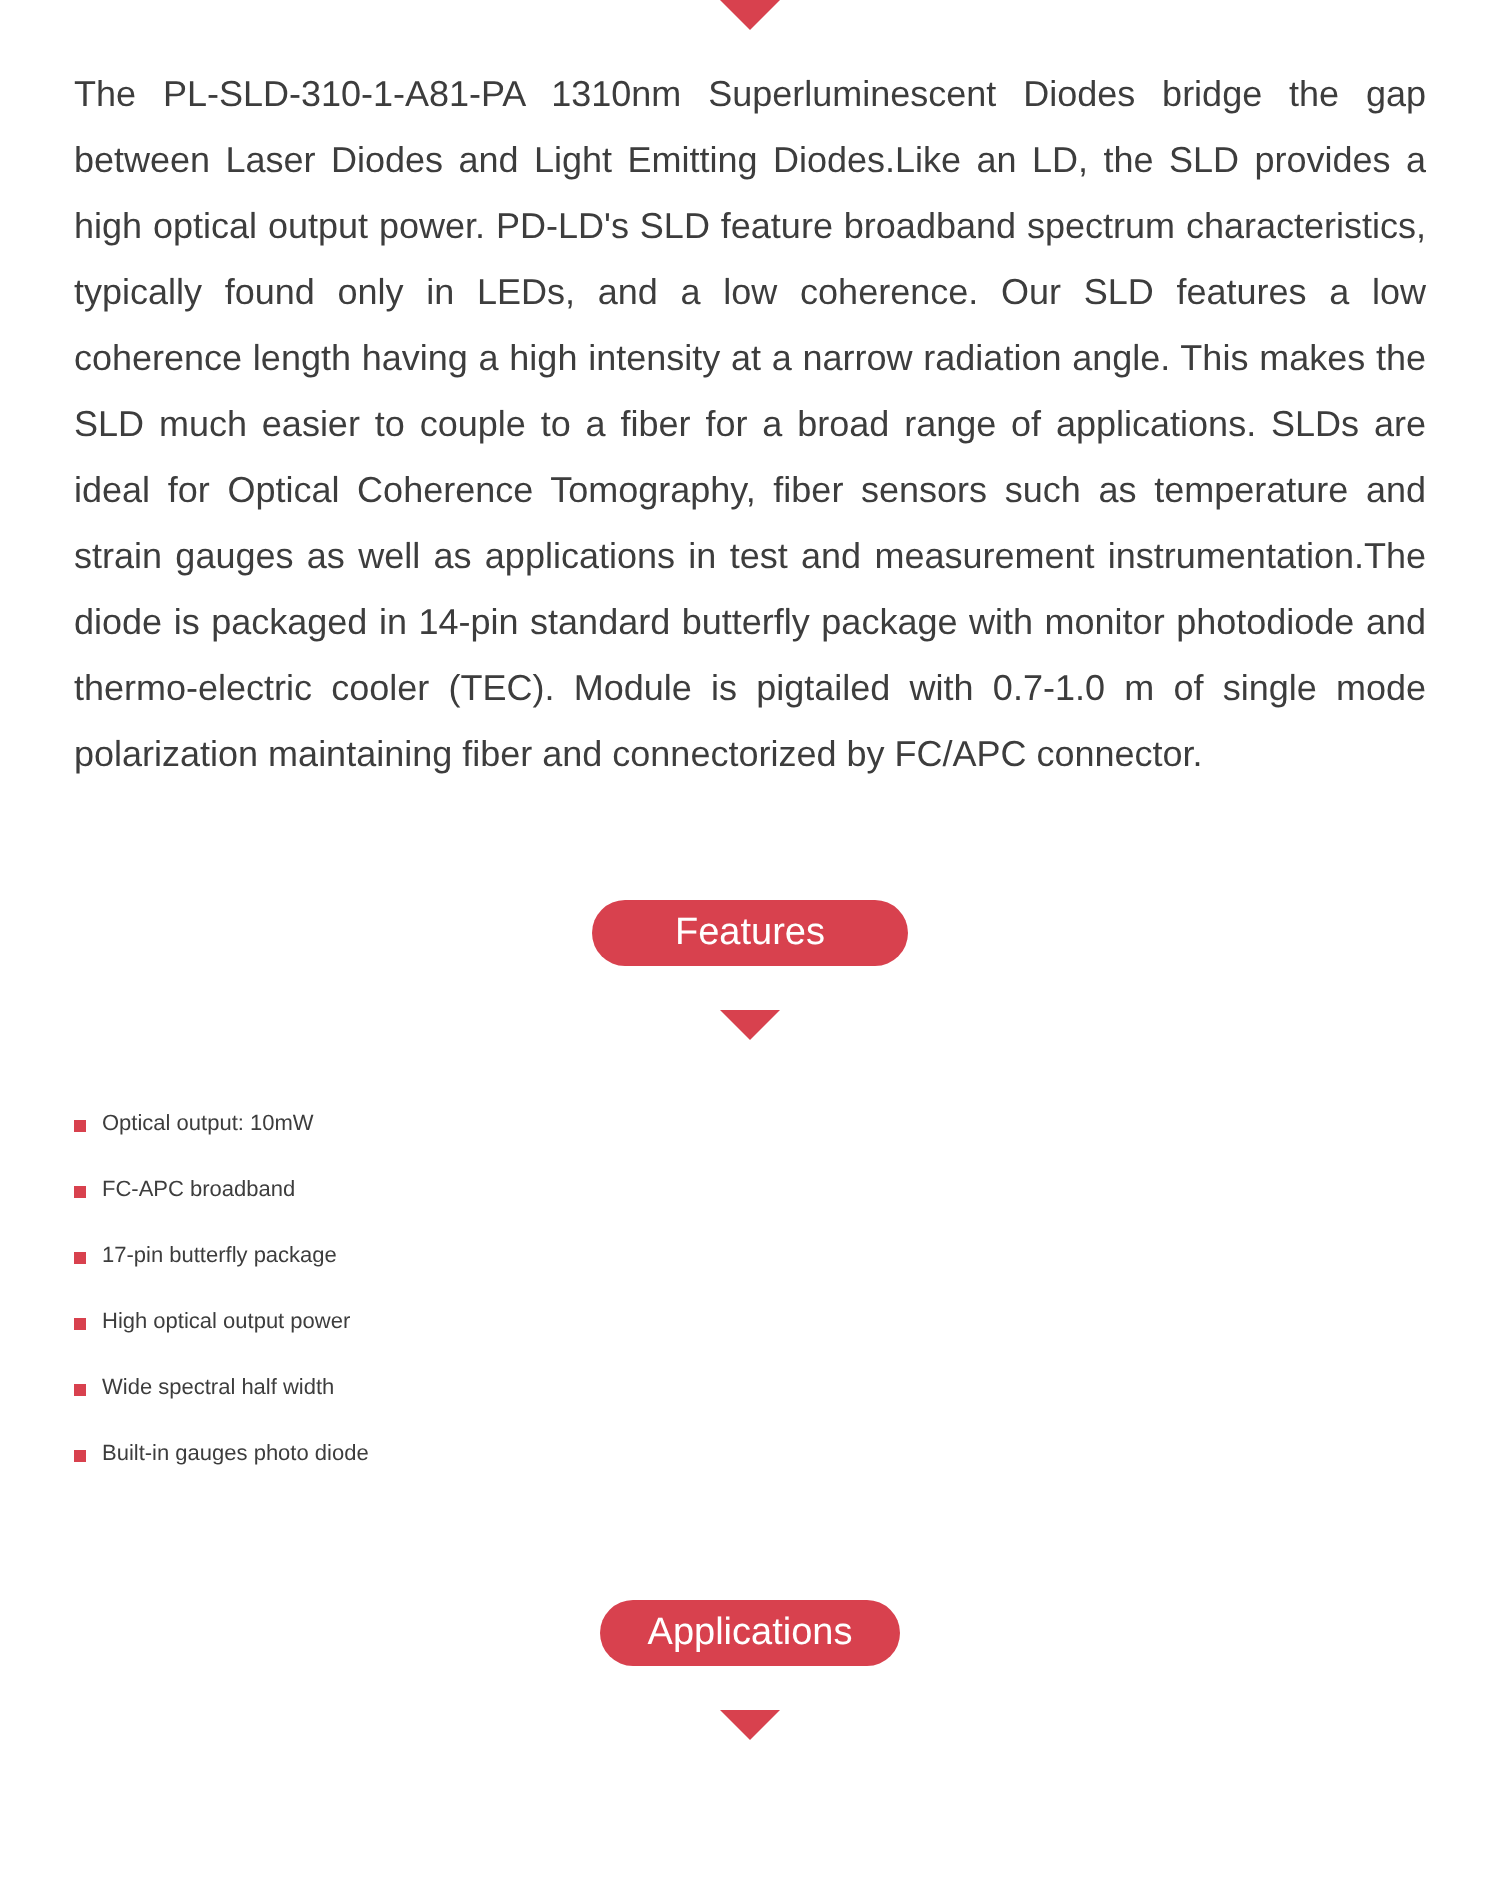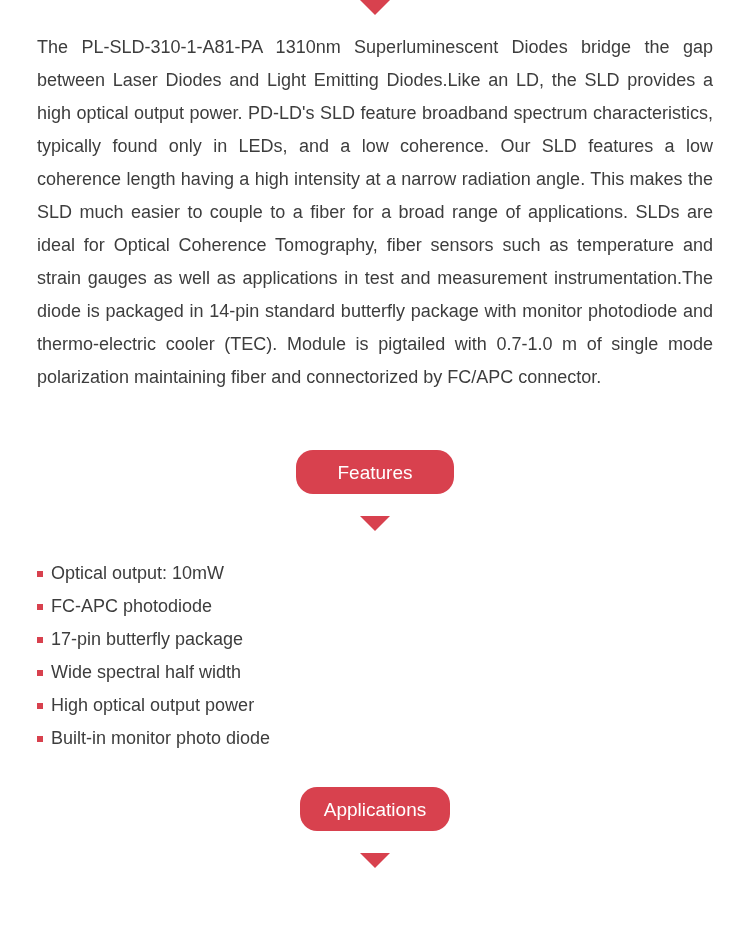--- a/index.html
+++ b/index.html
@@ -38,48 +38,48 @@
     text-align: justify;
     color: #3d3d3d;
   }
 
   
   .pill-row {
     display: flex;
     justify-content: center;
   }
   .pill-row.features-row { margin-top: 56px; }
-  .pill-row.applications-row { margin-top: 32px; }
+  .pill-row.applications-row { margin-top: 56px; }
 
   .pill {
     display: inline-flex;
     align-items: center;
     justify-content: center;
-    height: 44px;
+    height: 33px;
     padding: 0 24px;
     border-radius: 17px;
     background: #d8414e;
     color: #ffffff;
     font-size: 19px;
     line-height: 31px;
     white-space: nowrap;
   }
   .pill.pill-features { min-width: 158px; }
   .pill.pill-applications { min-width: 146px; }
 
   
   .features-list {
     list-style: none;
     margin: 26px 37px 0 37px;
   }
   .features-list li {
     display: flex;
     align-items: center;
     line-height: 33px;
-    font-size: 18px;
+    font-size: 11px;
     color: #3d3d3d;
   }
   .bullet {
     flex: none;
     width: 6px;
     height: 6px;
     background: #d8414e;
     margin-right: 8px;
   }
 </style>
@@ -102,37 +102,37 @@
     <span class="down-triangle"></span>
   </div>
 
   <ul class="features-list">
     <li>
       <span class="bullet"></span>
       <span>Optical output: 10mW</span>
     </li>
     <li>
       <span class="bullet"></span>
-      <span>FC-APC photodiode</span>
+      <span>FC-APC broadband</span>
     </li>
     <li>
       <span class="bullet"></span>
       <span>17-pin butterfly package</span>
     </li>
     <li>
       <span class="bullet"></span>
+      <span>High optical output power</span>
+    </li>
+    <li>
+      <span class="bullet"></span>
       <span>Wide spectral half width</span>
     </li>
     <li>
       <span class="bullet"></span>
-      <span>High optical output power</span>
-    </li>
-    <li>
-      <span class="bullet"></span>
-      <span>Built-in monitor photo diode</span>
+      <span>Built-in gauges photo diode</span>
     </li>
   </ul>
 
   <div class="pill-row applications-row">
     <span class="pill pill-applications">Applications</span>
   </div>
 
   <div class="arrow-row arrow-after-pill">
     <span class="down-triangle"></span>
   </div>

